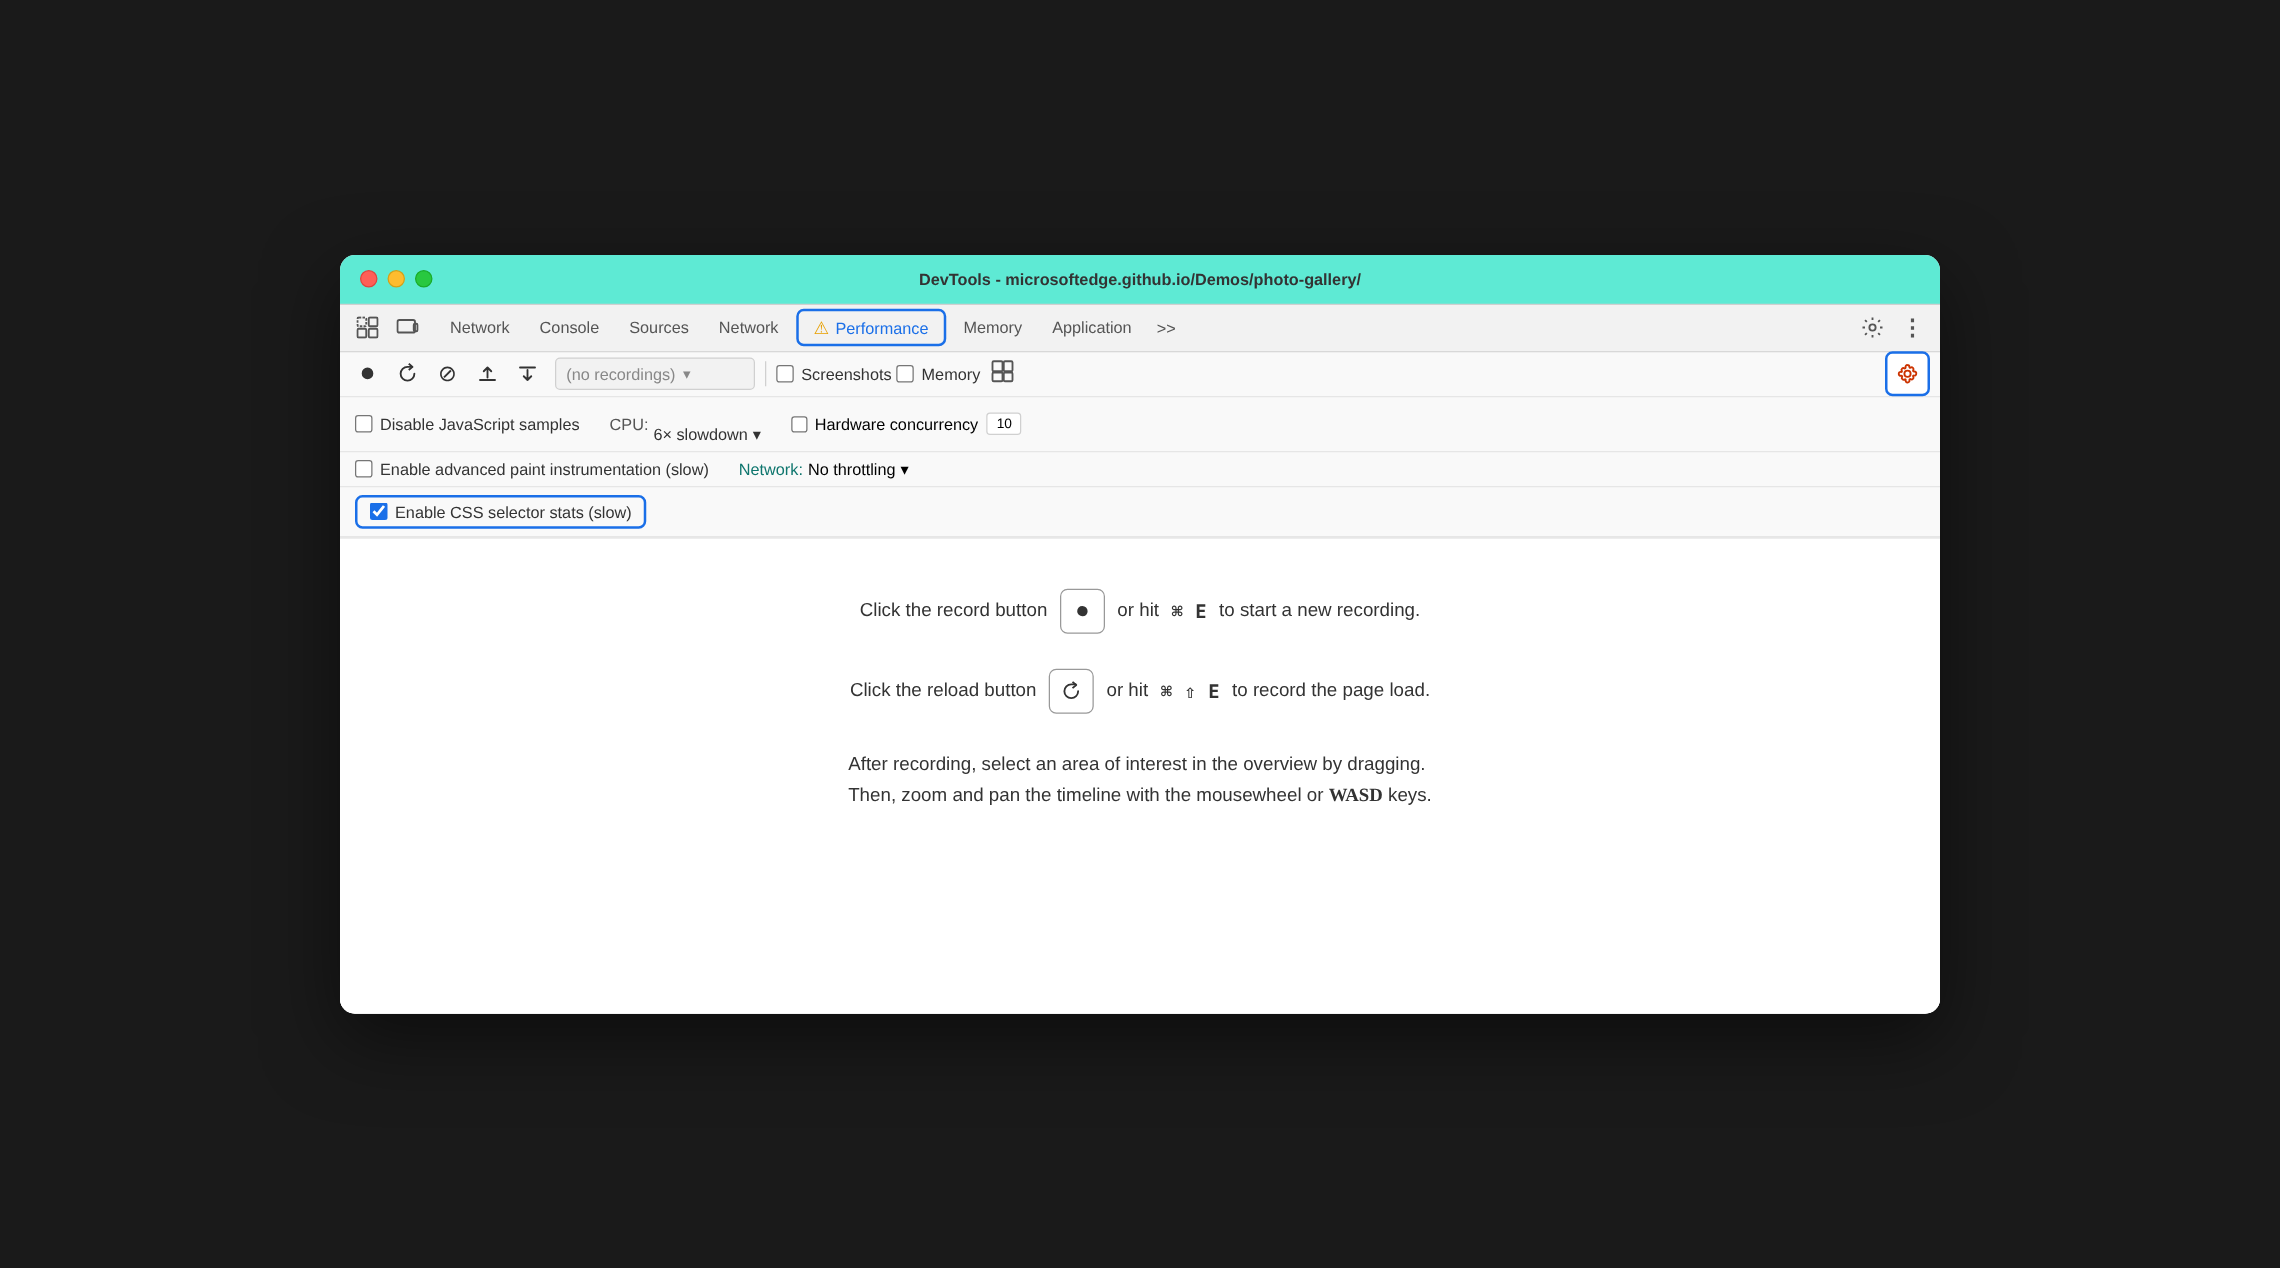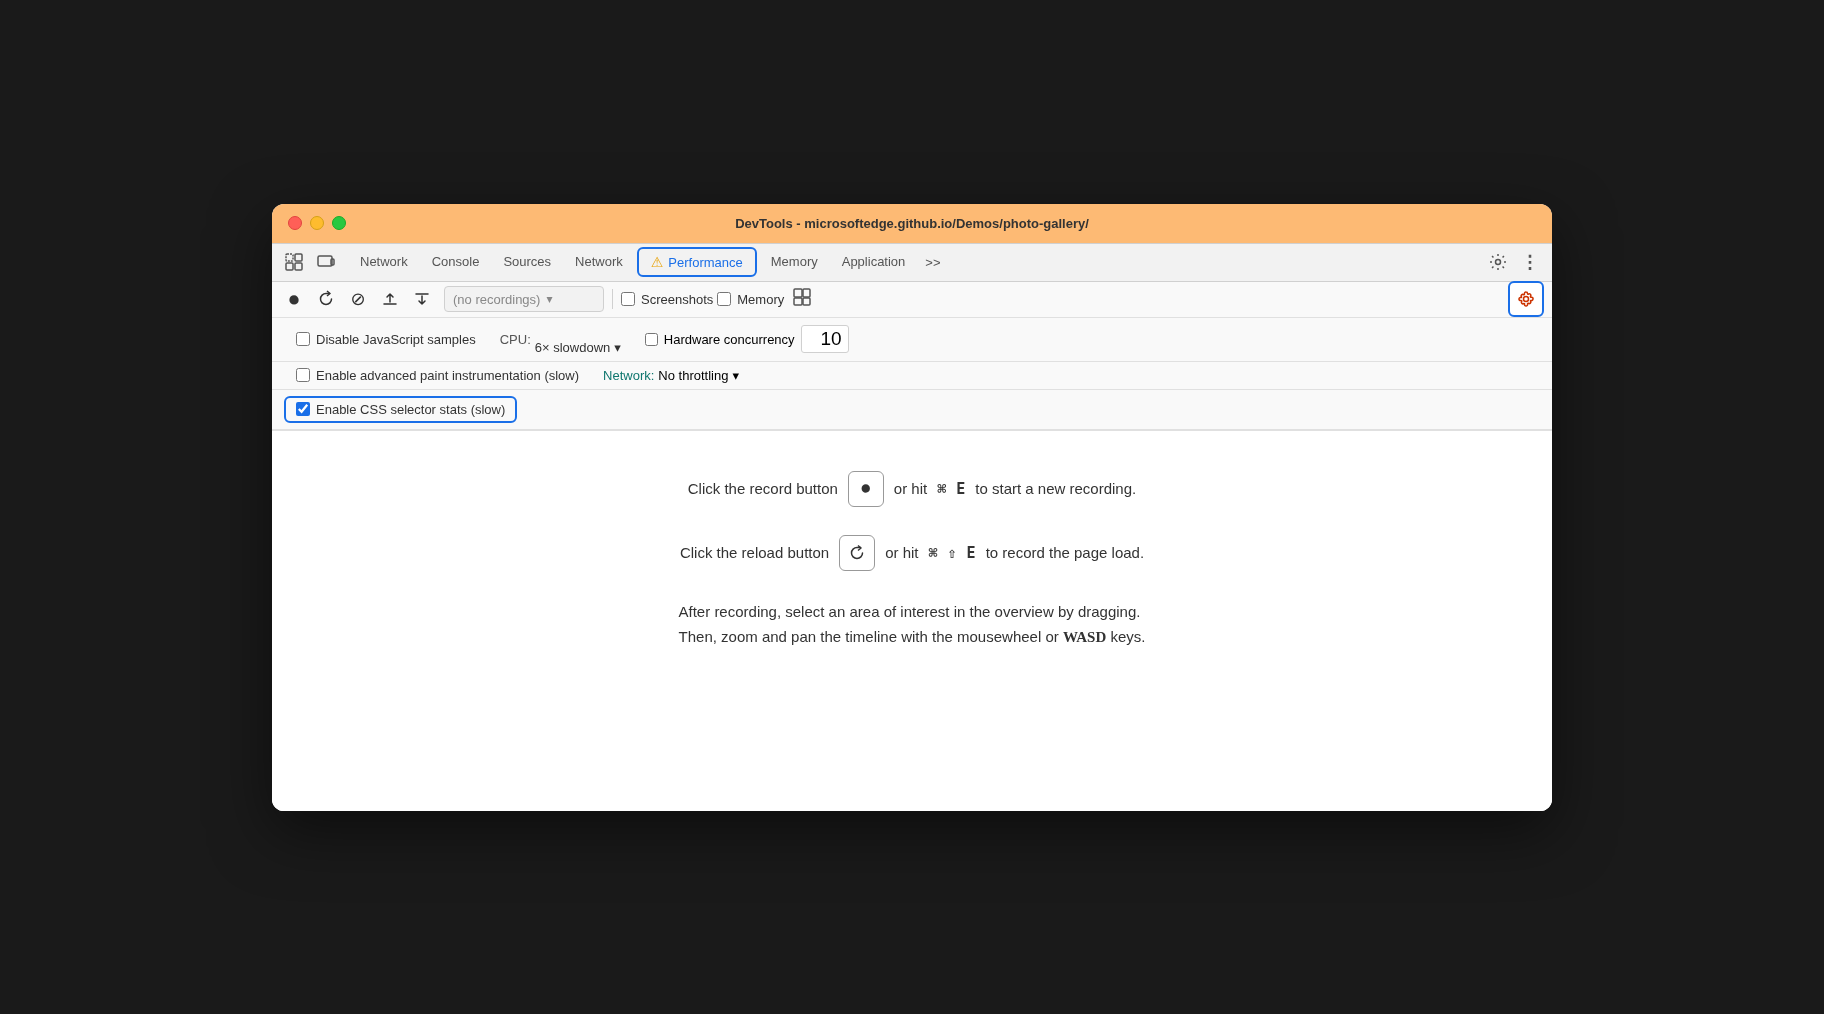--- a/index.html
+++ b/index.html
@@ -12,21 +12,21 @@
       font-family: -apple-system, BlinkMacSystemFont, 'Segoe UI', sans-serif;
     }
     .window {
       width: 1280px;
       background: #f2f2f2;
       border-radius: 12px;
       box-shadow: 0 20px 60px rgba(0,0,0,0.5);
       overflow: hidden;
     }
     .titlebar {
-      background: #fdba74;
+      background: #5eead4;
       padding: 12px 16px;
       display: flex;
       align-items: center;
       justify-content: center;
       border-bottom: 1px solid #d0d0d0;
       position: relative;
     }
     .traffic-lights {
       position: absolute;
       left: 16px;
@@ -215,21 +215,20 @@
       border-bottom: 1px solid #e0e0e0;
       gap: 24px;
       flex-wrap: wrap;
     }
     .option-group {
       display: flex;
       align-items: center;
       gap: 6px;
       font-size: 13px;
       color: #333;
-      margin-left: 12px;
     }
     .option-group input[type="checkbox"] {
       width: 14px;
       height: 14px;
       cursor: pointer;
     }
     .cpu-select {
       display: flex;
       align-items: center;
       gap: 4px;
@@ -244,25 +243,25 @@
       color: #333;
       margin-top: 16px;
     }
     .hardware-group {
       display: flex;
       align-items: center;
       gap: 6px;
       font-size: 13px;
     }
     .hw-input {
-      width: 48px;
+      width: 28px;
       border: 1px solid #d0d0d0;
       border-radius: 3px;
       padding: 2px 6px;
-      font-size: 19px;
+      font-size: 11px;
       text-align: right;
     }
     
     .options-row2 {
       display: flex;
       align-items: center;
       padding: 6px 12px;
       background: #f9f9f9;
       border-bottom: 1px solid #e0e0e0;
       gap: 24px;

